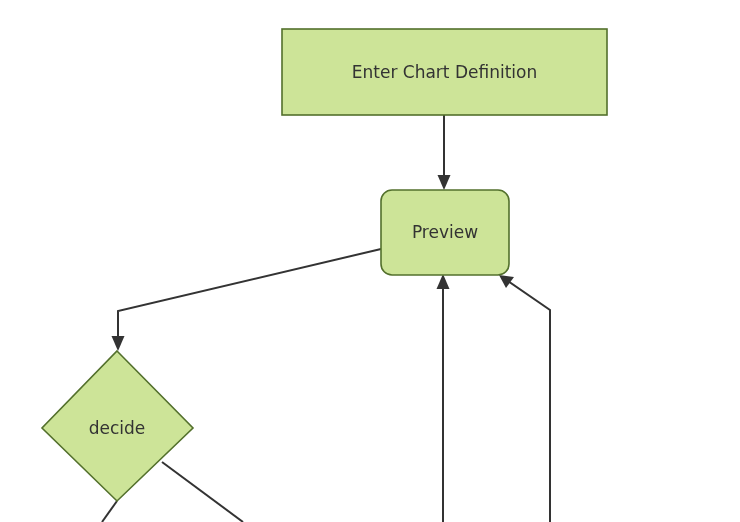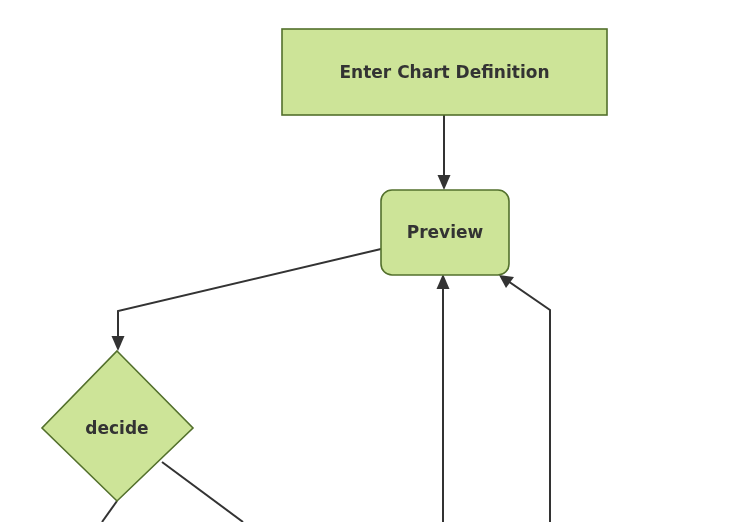--- a/index.html
+++ b/index.html
@@ -11,21 +11,20 @@
     width: 740px;
     height: 522px;
     overflow: hidden;
     font-family: "DejaVu Sans", "Liberation Sans", sans-serif;
   }
   #flowchart {
     position: relative;
     width: 668px;
     height: 522px;
     background: #ffffff;
-    font-weight: bold;
   }
   #flowchart svg {
     display: block;
     width: 740px;
     height: 522px;
   }
   .node-shape {
     fill: #cde498;
     stroke: #53702c;
     stroke-width: 1.6px;

